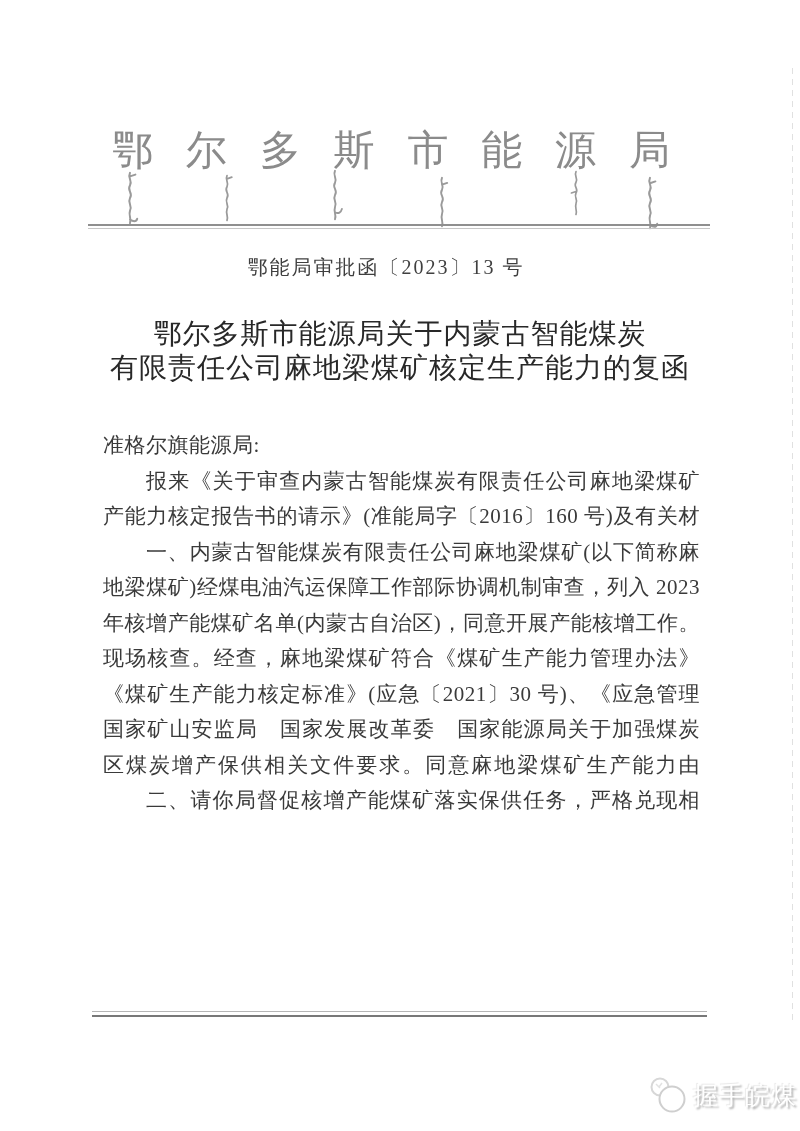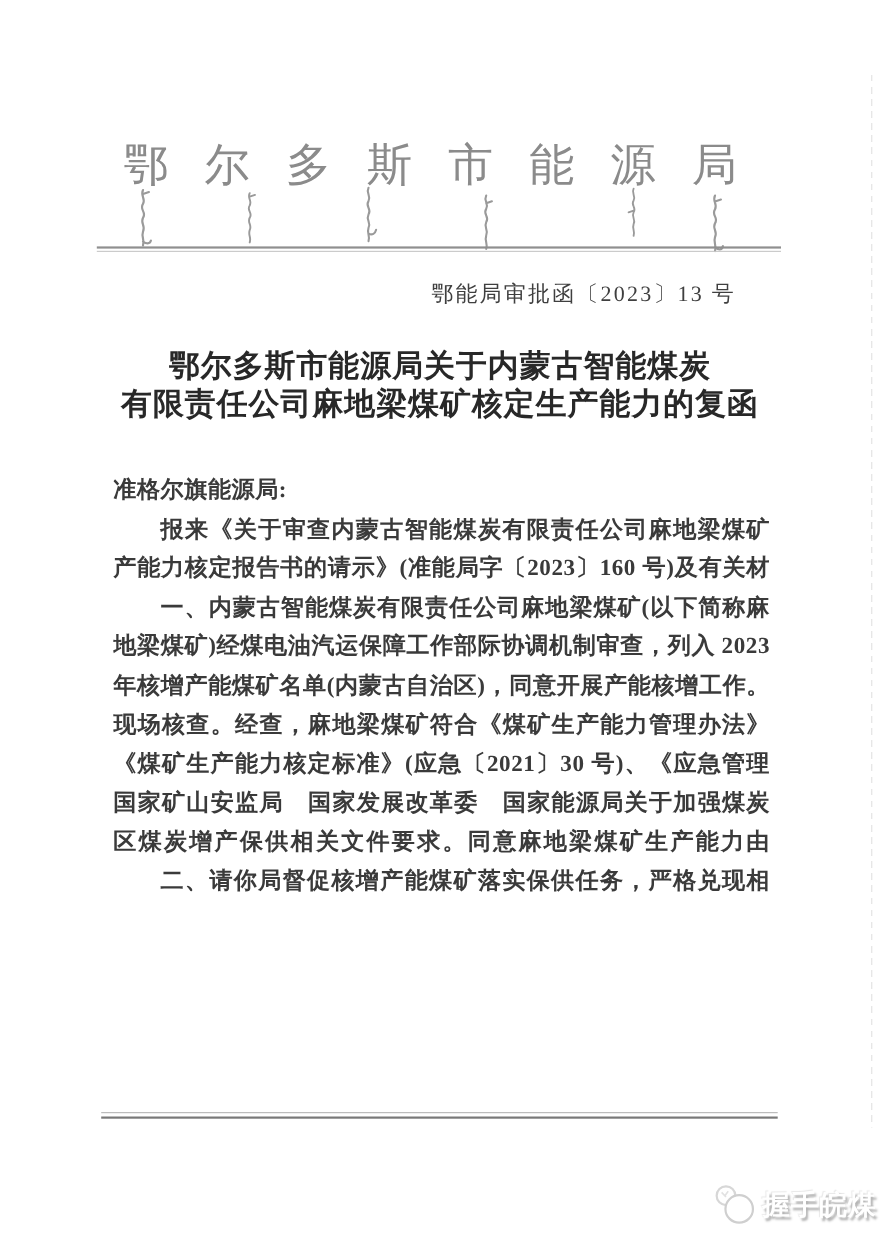--- a/index.html
+++ b/index.html
@@ -33,50 +33,50 @@
   .rule-bottom .inner{margin-top:3px;border-top:2px solid #787878;height:0;}
   
   .scan-artifact{
     position:absolute;left:792px;top:68px;width:1px;height:957px;
     background:repeating-linear-gradient(180deg,#d9d9d9 0 6px,rgba(255,255,255,0) 6px 11px);
     opacity:.8;
   }
   
   .doc-number{
     position:absolute;top:254px;left:103px;width:566px;
-    text-align:right;font-size:20px;color:#3f3f3f;letter-spacing:2px;
+    text-align:center;font-size:20px;color:#3f3f3f;letter-spacing:2px;
   }
   
   .title{
     position:absolute;top:317px;left:101px;width:598px;
     text-align:center;font-size:28px;line-height:34px;
-    font-weight:bold;color:#282828;letter-spacing:1px;
+    font-weight:normal;color:#282828;letter-spacing:1px;
   }
   
   .body-text{
     position:absolute;top:428px;left:103px;width:597px;
     font-size:21px;color:#3a3a3a;
   }
   .bline{
     height:35.5px;line-height:35.5px;
     text-align:justify;text-align-last:justify;
-    letter-spacing:.5px;white-space:normal;overflow:hidden;font-weight:bold;
+    letter-spacing:.5px;white-space:normal;overflow:hidden;
   }
   .bline.end{text-align-last:left;}
   .bline.ind{text-indent:43px;}
   .bline.addr{text-align-last:left;}
   
   .watermark{
     position:absolute;left:648px;top:1074px;height:42px;
     display:flex;align-items:center;gap:5px;
   }
   .wm-logo svg{display:block;}
   .wm-text{
     font-family:"Liberation Sans","DejaVu Sans",sans-serif;
-    font-size:25px;font-weight:bold;color:#ffffff;letter-spacing:1px;
+    font-size:25px;font-weight:normal;color:#ffffff;letter-spacing:1px;
     text-shadow:2px 2px 2px #b3b3b3,-1px -1px 1px #e8e8e8;
   }
 </style>
 </head>
 <body>
 
 <div class="page">
 
   <div class="letterhead">
     <span>鄂</span>
@@ -127,21 +127,21 @@
   <div class="doc-number">鄂能局审批函〔2023〕13 号</div>
 
   <div class="title">
     <div>鄂尔多斯市能源局关于内蒙古智能煤炭</div>
     <div>有限责任公司麻地梁煤矿核定生产能力的复函</div>
   </div>
 
   <div class="body-text">
     <div class="bline addr">准格尔旗能源局:</div>
     <div class="bline ind">报来《关于审查内蒙古智能煤炭有限责任公司麻地梁煤矿生</div>
-    <div class="bline">产能力核定报告书的请示》(准能局字〔2023〕160 号)及有关材</div>
+    <div class="bline">产能力核定报告书的请示》(准能局字〔2016〕160 号)及有关材</div>
     <div class="bline ind">一、内蒙古智能煤炭有限责任公司麻地梁煤矿(以下简称麻</div>
     <div class="bline">地梁煤矿)经煤电油汽运保障工作部际协调机制审查，列入 2023</div>
     <div class="bline">年核增产能煤矿名单(内蒙古自治区)，同意开展产能核增工作。</div>
     <div class="bline">现场核查。经查，麻地梁煤矿符合《煤矿生产能力管理办法》和</div>
     <div class="bline">《煤矿生产能力核定标准》(应急〔2021〕30 号)、《应急管理部</div>
     <div class="bline">国家矿山安监局　国家发展改革委　国家能源局关于加强煤炭先</div>
     <div class="bline">区煤炭增产保供相关文件要求。同意麻地梁煤矿生产能力由 800</div>
     <div class="bline ind">二、请你局督促核增产能煤矿落实保供任务，严格兑现相关</div>
   </div>
 

